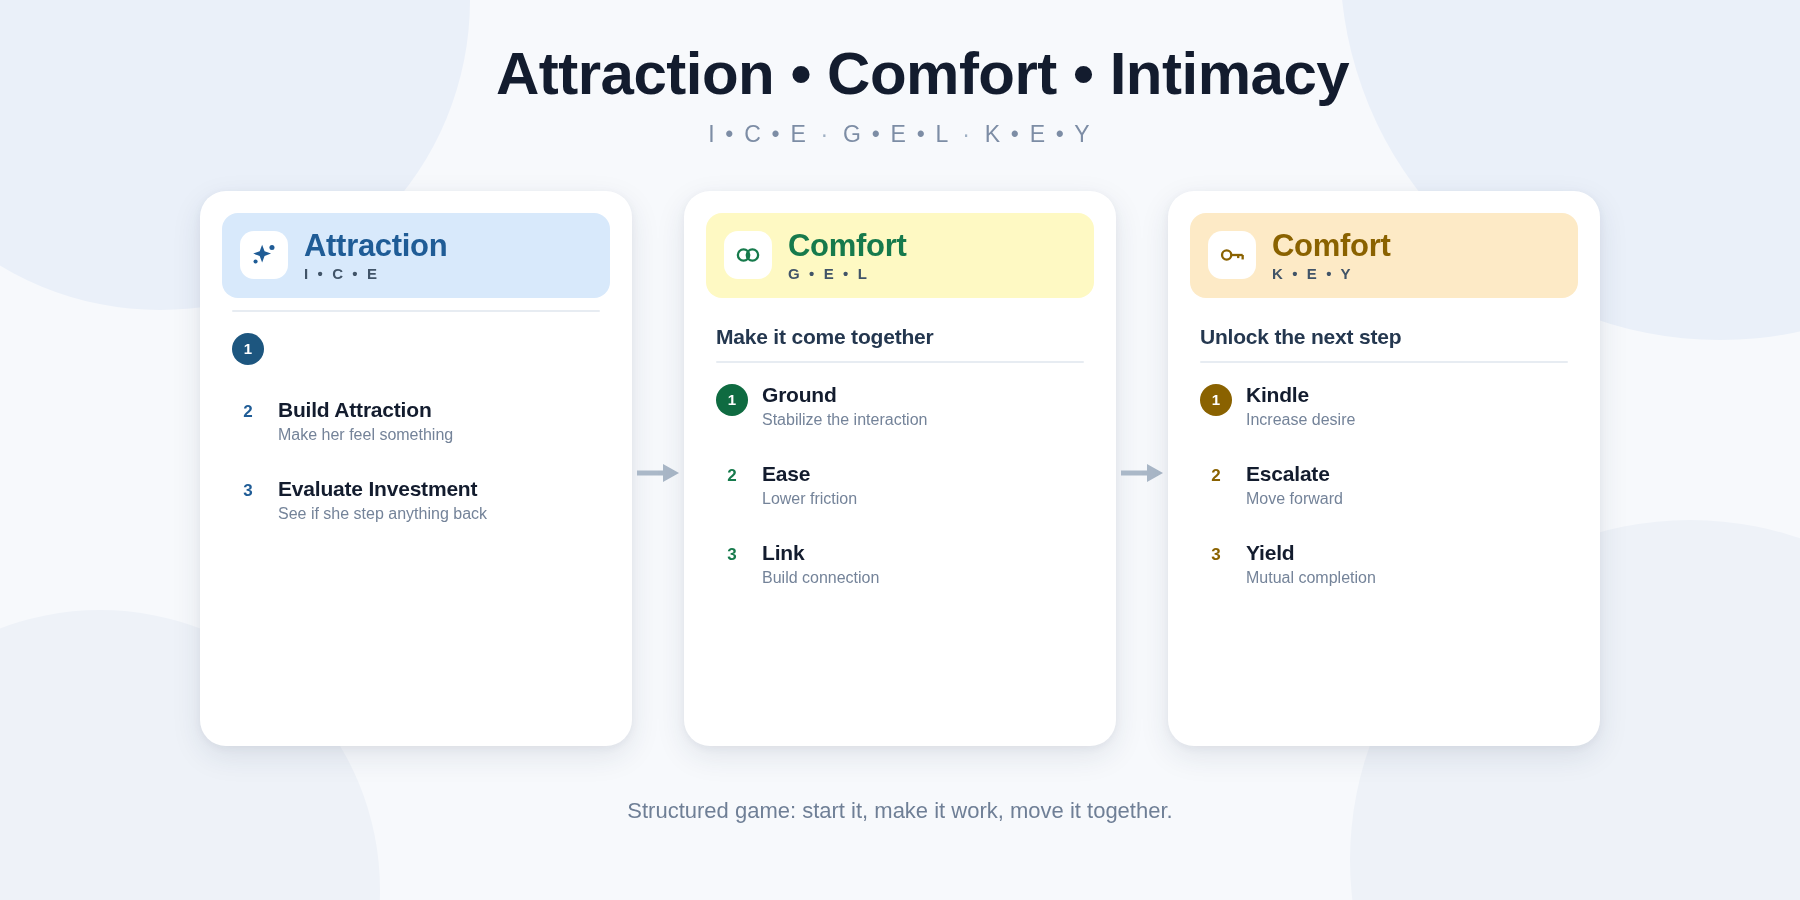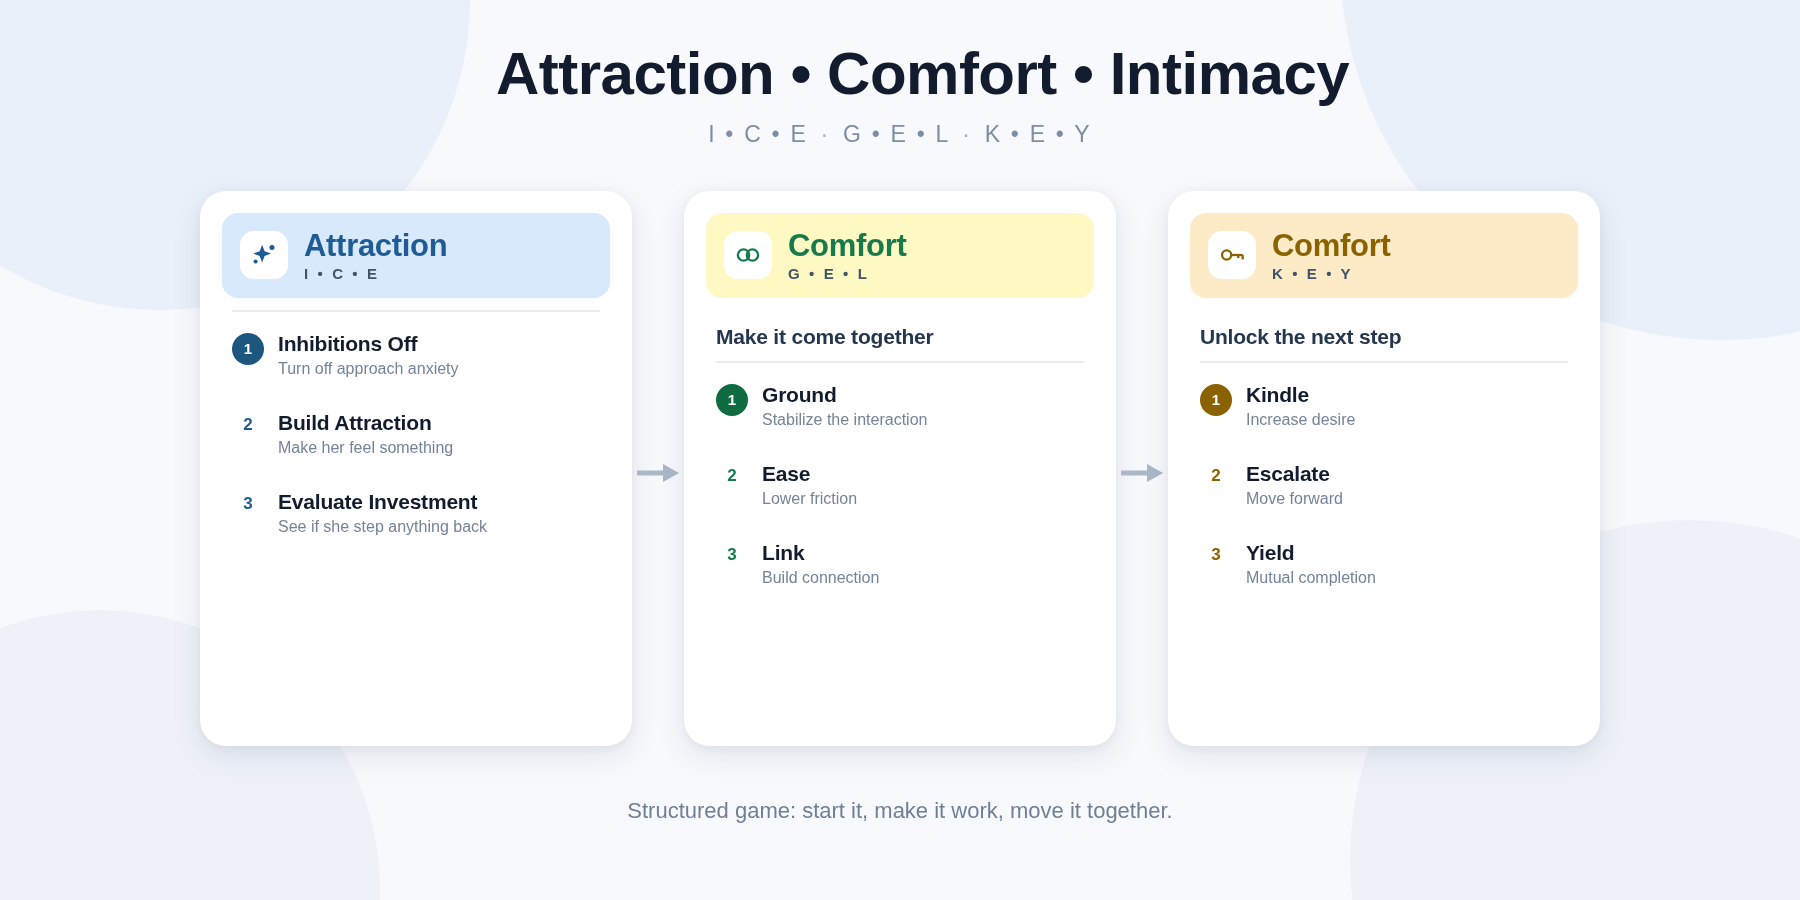--- a/index.html
+++ b/index.html
@@ -241,24 +241,20 @@
           <div class="card-title" style="color:#1f5c96;">Attraction</div>
           <div class="card-letters" style="color:#415468;">I • C • E</div>
         </div>
       </div>
 
       <div class="divider"></div>
 
       <div class="steps">
         <div class="step">
           <div class="step-num-badge" style="background:#1d567f;">1</div>
-          <div class="step-body">
-            <div class="step-name">Inhibitions Off</div>
-            <div class="step-desc">Turn off approach anxiety</div>
-          </div>
         </div>
         <div class="step">
           <div class="step-num-plain" style="color:#1f5c96;">2</div>
           <div class="step-body">
             <div class="step-name">Build Attraction</div>
             <div class="step-desc">Make her feel something</div>
           </div>
         </div>
         <div class="step">
           <div class="step-num-plain" style="color:#1f5c96;">3</div>

